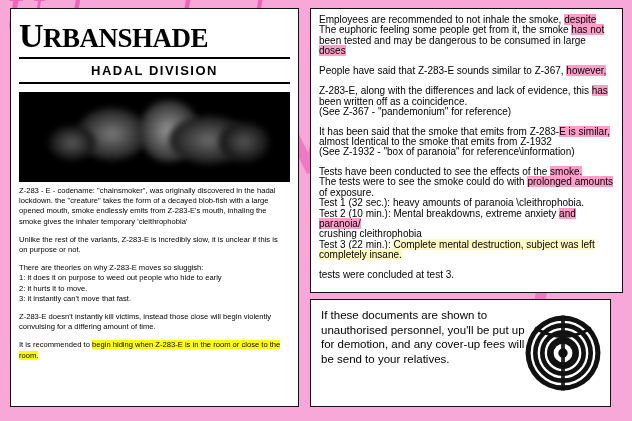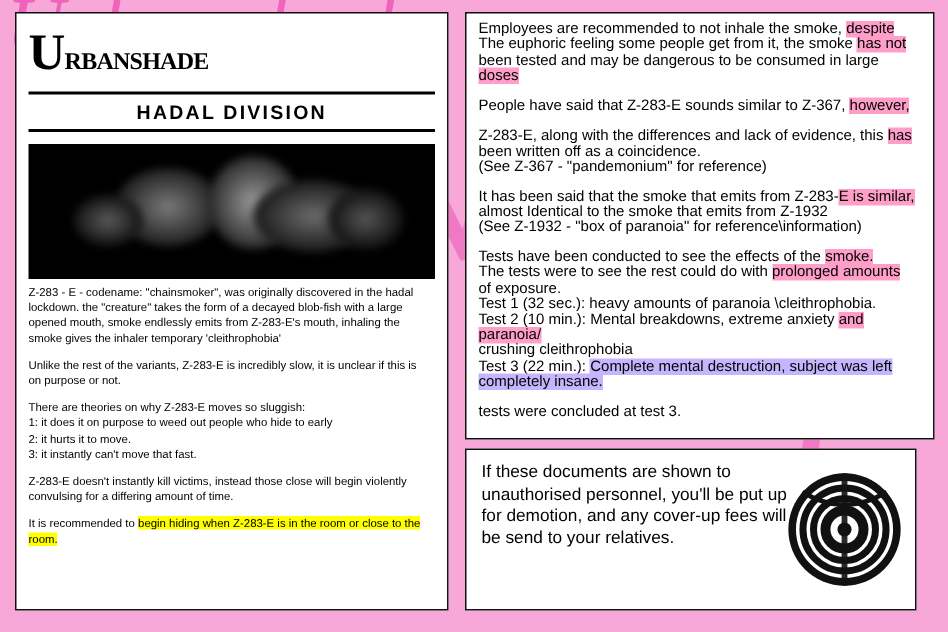--- a/index.html
+++ b/index.html
@@ -88,21 +88,21 @@
   .title-main {
     font-family: "Liberation Serif", serif;
     font-weight: bold;
     font-size: 34px;
     line-height: 34px;
     letter-spacing: -0.5px;
     color: #000;
     margin: 4px 0 0 0;
   }
   .title-main .small-caps {
-    font-size: 16px;
+    font-size: 27px;
     margin-top: 40px;
   }
   .title-sub {
     font-family: "Liberation Sans", sans-serif;
     font-weight: bold;
     font-size: 13px;
     letter-spacing: 1.5px;
     text-align: center;
     margin-top: 4px;
     margin-bottom: 4px;
@@ -156,21 +156,21 @@
     line-height: 10.4px;
     color: #000;
   }
   .rt-text p {
     margin: 0 0 9px 0;
   }
   .hl-pink {
     background: #ff9ec9;
   }
   .hl-red {
-    background: #c4b5fd;
+    background: #fef9c3;
     color: #000;
   }
 
   
   .warning {
     font-size: 11.5px;
     line-height: 14.5px;
     color: #000;
     width: 205px;
   }
@@ -238,21 +238,21 @@
     </p>
 
     <p>
       <span>It has been said that the smoke that emits from Z-283-</span><span class="hl-pink">E is similar,</span><br>
       <span>almost Identical to the smoke that emits from Z-1932</span><br>
       <span>(See Z-1932 - "box of paranoia" for reference\information)</span>
     </p>
 
     <p>
       <span>Tests have been conducted to see the effects of the </span><span class="hl-pink">smoke.</span><br>
-      <span>The tests were to see the rest could do with </span><span class="hl-pink">prolonged amounts</span><br>
+      <span>The tests were to see the smoke could do with </span><span class="hl-pink">prolonged amounts</span><br>
       <span>of exposure.</span><br>
       <span>Test 1 (32 sec.): heavy amounts of paranoia \cleithrophobia.</span><br>
       <span>Test 2 (10 min.): Mental breakdowns, extreme anxiety </span><span class="hl-pink">and paranoia/</span><br>
       <span>crushing cleithrophobia</span><br>
       <span>Test 3 (22 min.): </span><span class="hl-red">Complete mental destruction, subject was left</span><br>
       <span class="hl-red">completely insane.</span>
     </p>
 
     <p>
       <span>tests were concluded at test 3.</span>

